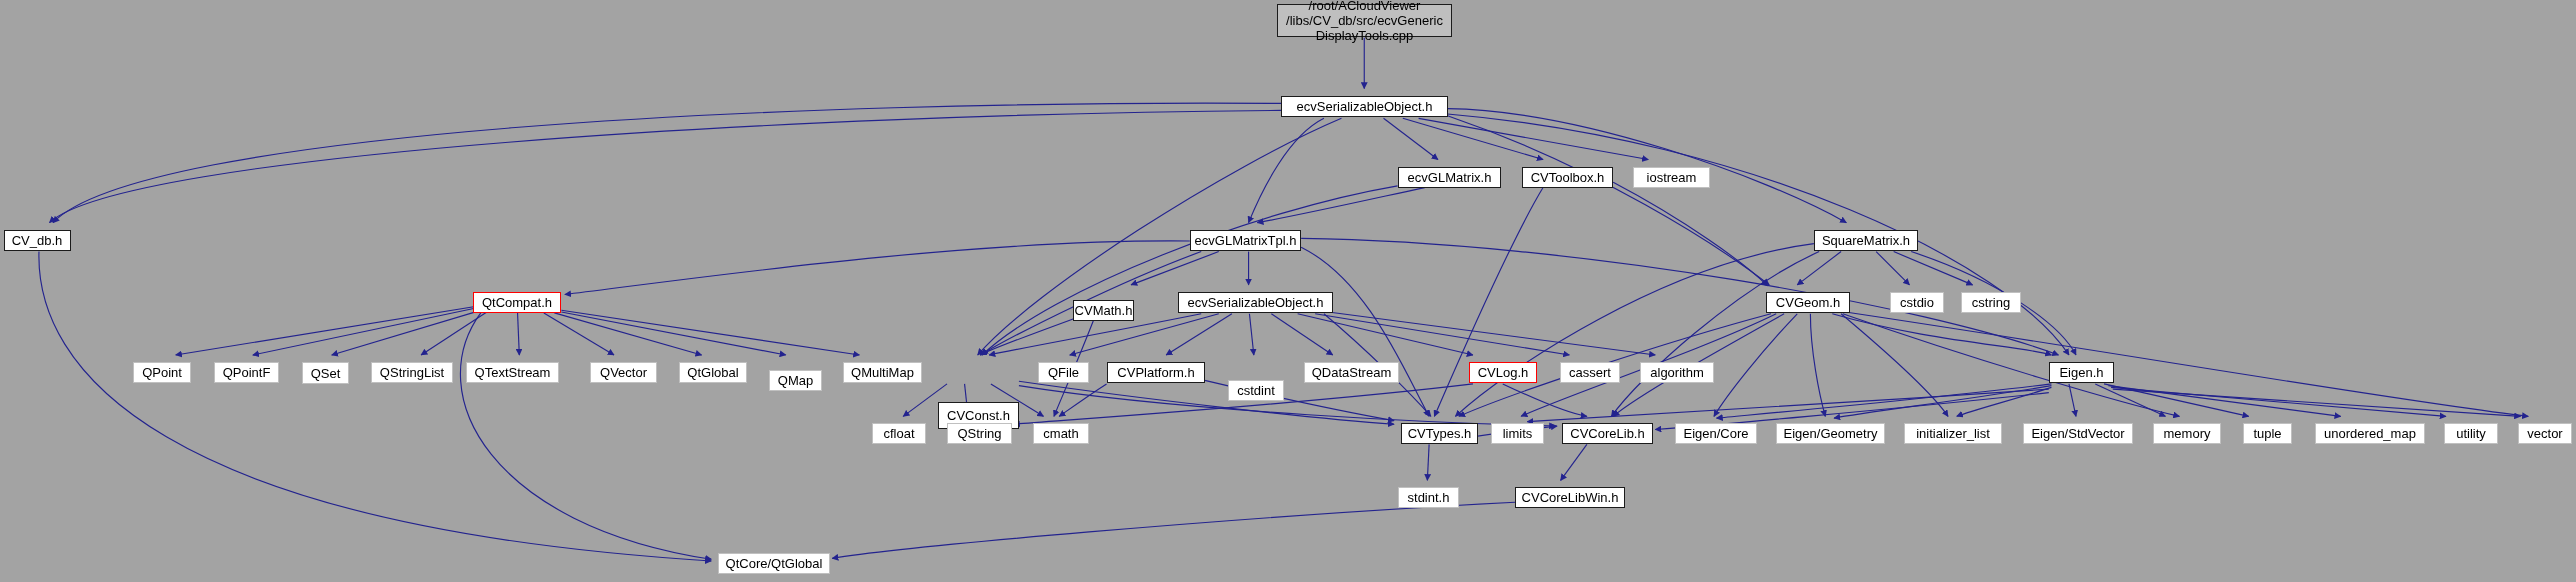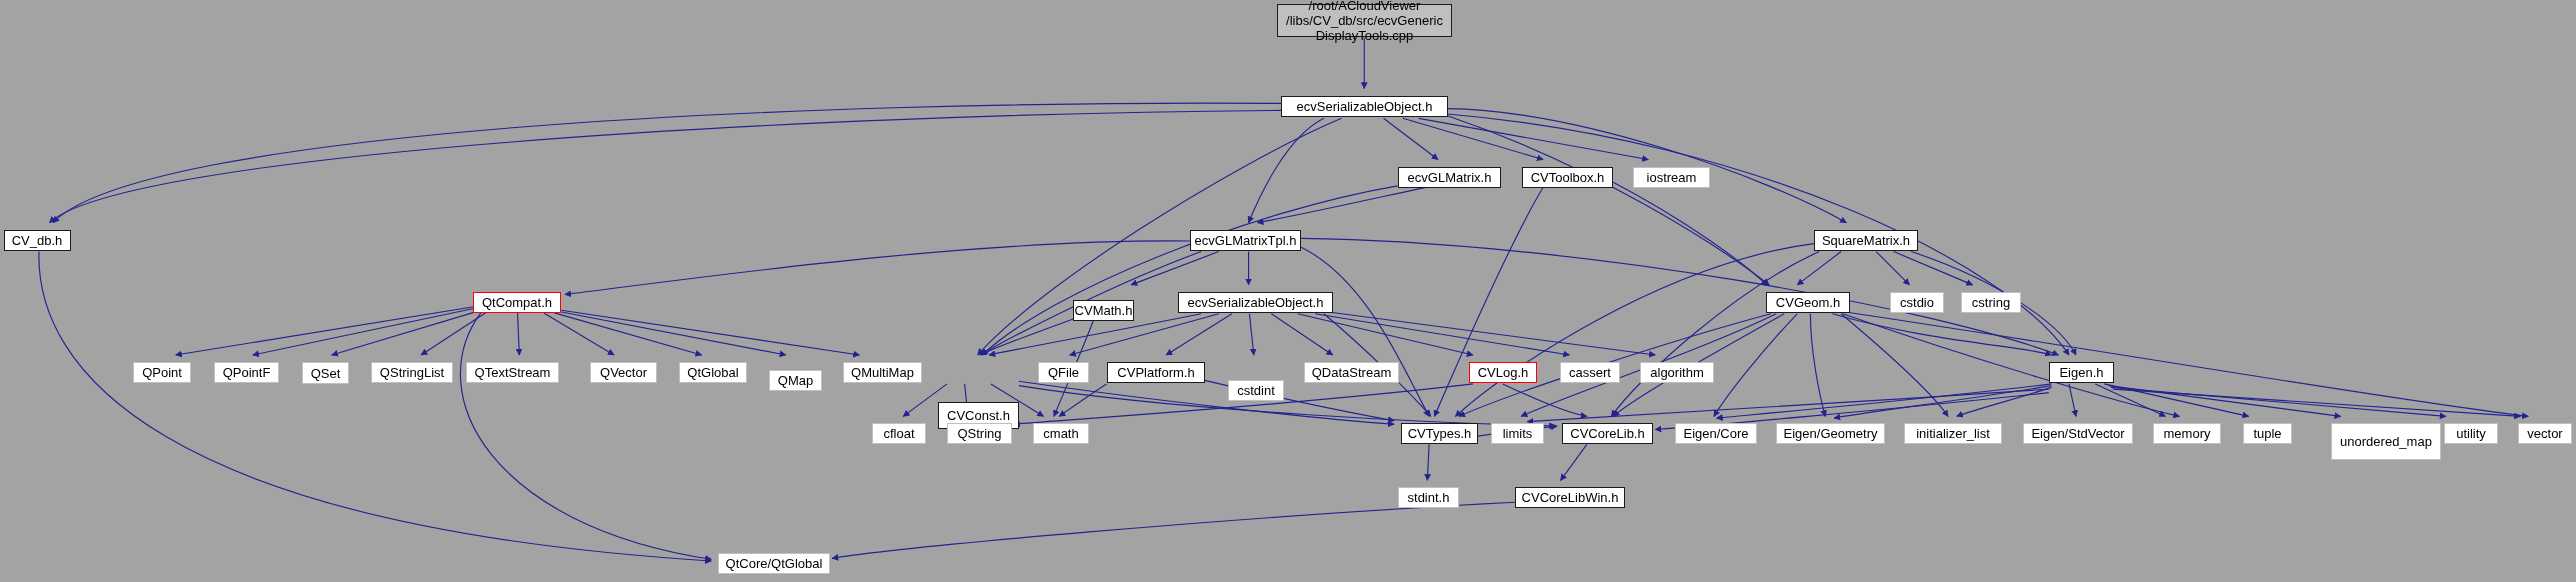--- a/index.html
+++ b/index.html
@@ -187,21 +187,21 @@
       <div class="node " style="left: 1033px; top: 423px; width: 56px; height: 21px;">cmath</div>
       <div class="node strong" style="left: 1401px; top: 423px; width: 77px; height: 21px;">CVTypes.h</div>
       <div class="node " style="left: 1491px; top: 423px; width: 53px; height: 21px;">limits</div>
       <div class="node strong" style="left: 1562px; top: 423px; width: 91px; height: 21px;">CVCoreLib.h</div>
       <div class="node " style="left: 1675px; top: 423px; width: 82px; height: 21px;">Eigen/Core</div>
       <div class="node " style="left: 1776px; top: 423px; width: 109px; height: 21px;">Eigen/Geometry</div>
       <div class="node " style="left: 1904px; top: 423px; width: 98px; height: 21px;">initializer_list</div>
       <div class="node " style="left: 2023px; top: 423px; width: 110px; height: 21px;">Eigen/StdVector</div>
       <div class="node " style="left: 2153px; top: 423px; width: 68px; height: 21px;">memory</div>
       <div class="node " style="left: 2243px; top: 423px; width: 49px; height: 21px;">tuple</div>
-      <div class="node " style="left: 2315px; top: 423px; width: 110px; height: 37px; margin-left: 16px;">unordered_map</div>
+      <div class="node " style="left: 2315px; top: 423px; width: 110px; height: 21px;">unordered_map</div>
       <div class="node " style="left: 2444px; top: 423px; width: 54px; height: 21px;">utility</div>
       <div class="node " style="left: 2518px; top: 423px; width: 54px; height: 21px;">vector</div>
       <div class="node " style="left: 1398px; top: 487px; width: 61px; height: 21px;">stdint.h</div>
       <div class="node strong" style="left: 1515px; top: 487px; width: 110px; height: 21px;">CVCoreLibWin.h</div>
       <div class="node " style="left: 718px; top: 553px; width: 112px; height: 21px;">QtCore/QtGlobal</div>
     </div>
 </div>
 
 
 </body></html>

